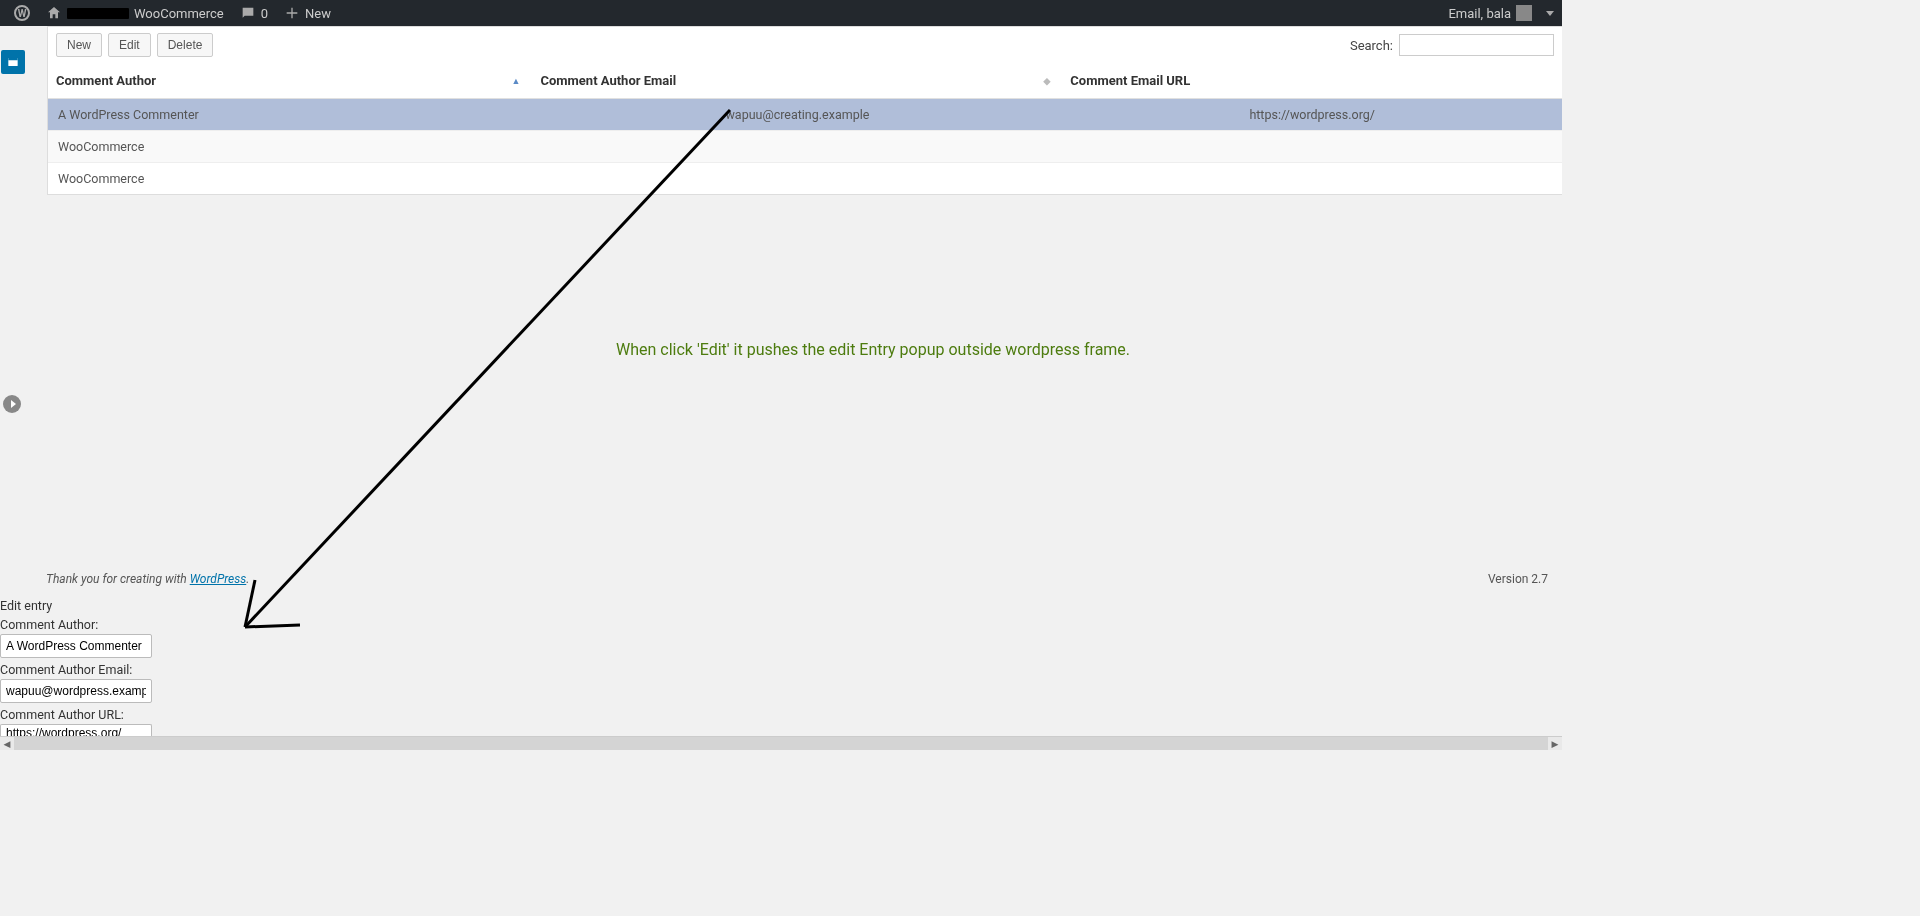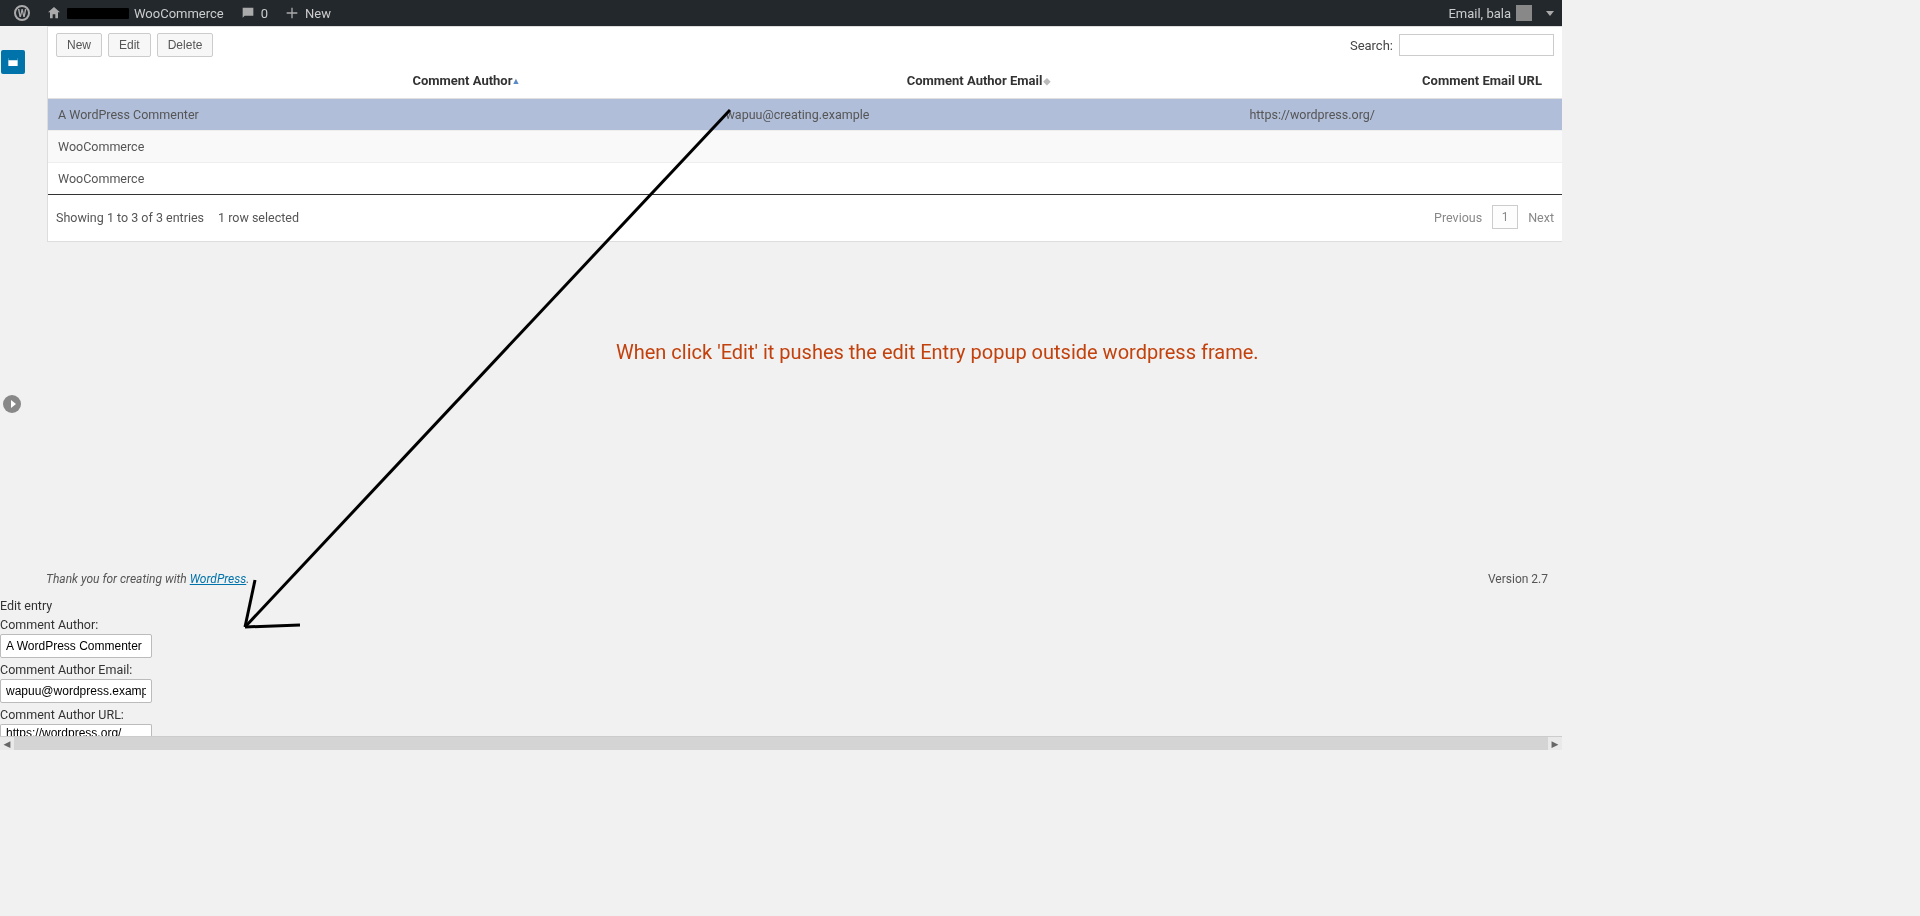--- a/index.html
+++ b/index.html
@@ -85,25 +85,25 @@
   cursor: pointer;
   color: #555;
   border-radius: 2px;
 }
 .searchwrap { margin-left: auto; display: flex; align-items: center; gap: 6px; }
 .searchwrap label { font-size: 13px; }
 .searchwrap input { width: 155px; height: 22px; border: 1px solid #ccc; padding: 2px 5px; font-size: 12px; }
 
 table.dt { width: 100%; border-collapse: collapse; }
 table.dt thead th {
-  text-align: right;
+  text-align: left;
   font-weight: bold;
   font-size: 13px;
   color: #333;
-  padding: 10px 20px;
+  padding: 10px 8px;
   border-bottom: 1px solid #e0e0e0;
   position: relative;
 }
 .sortmark { position: absolute; right: 12px; top: 50%; transform: translateY(-50%); font-size: 9px; }
 .sortmark.asc { color: #5a8ac6; }
 .sortmark.both { color: #bbb; }
 table.dt tbody td {
   padding: 8px 10px;
   font-size: 12.5px;
   color: #555;
@@ -133,22 +133,22 @@
   background: #fdfdfd;
   cursor: pointer;
 }
 .pglink { cursor: pointer; }
 
 
 .annotation-text {
   position: absolute;
   left: 616px;
   top: 340px;
-  font-size: 20px;
-  color: #c2410c;
+  font-size: 16px;
+  color: #4d7c0f;
 }
 svg.arrow {
   position: absolute;
   left: 0; top: 0;
   pointer-events: none;
 }
 
 
 .wpfooter {
   position: absolute;
@@ -292,31 +292,20 @@
         <td class="colc"></td>
       </tr>
       <tr>
         <td class="cola">WooCommerce</td>
         <td class="colb"></td>
         <td class="colc"></td>
       </tr>
     </tbody>
   </table>
 
-  <div class="tfooter">
-    <div class="tinfo">
-      <span>Showing 1 to 3 of 3 entries</span>
-      <span>1 row selected</span>
-    </div>
-    <div class="pager">
-      <span class="pglink">Previous</span>
-      <span class="pagebtn">1</span>
-      <span class="pglink">Next</span>
-    </div>
-  </div>
 </div>
 
 <div class="annotation-text">When click 'Edit' it pushes the edit Entry popup outside wordpress frame.</div>
 
 <svg class="arrow" width="1562" height="750">
   <line x1="730" y1="110" x2="245" y2="627" stroke="#000" stroke-width="3"></line>
   <line x1="245" y1="627" x2="255" y2="580" stroke="#000" stroke-width="3"></line>
   <line x1="245" y1="627" x2="300" y2="625" stroke="#000" stroke-width="3"></line>
 </svg>
 

